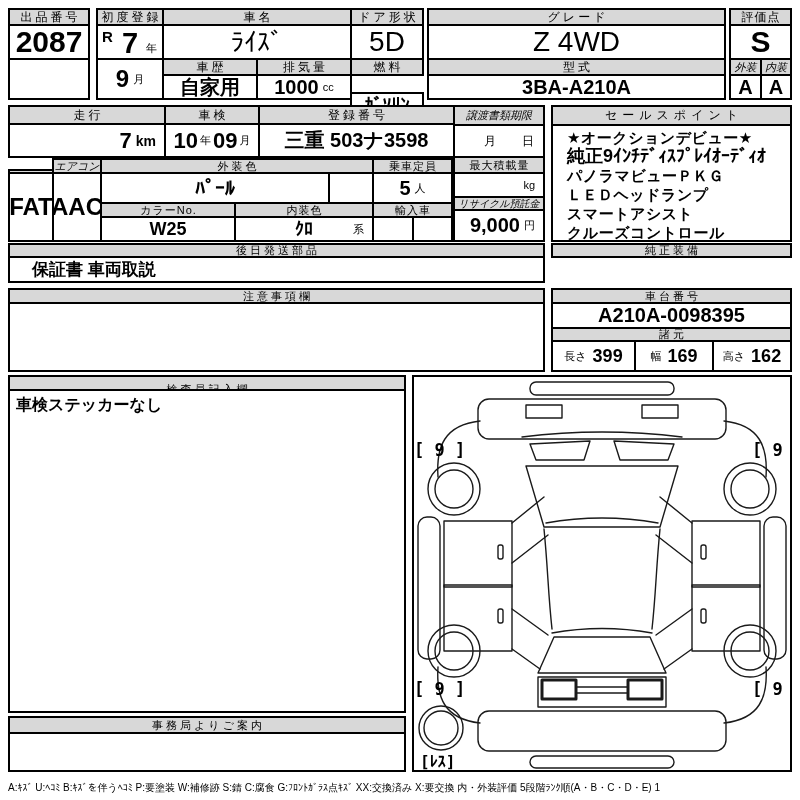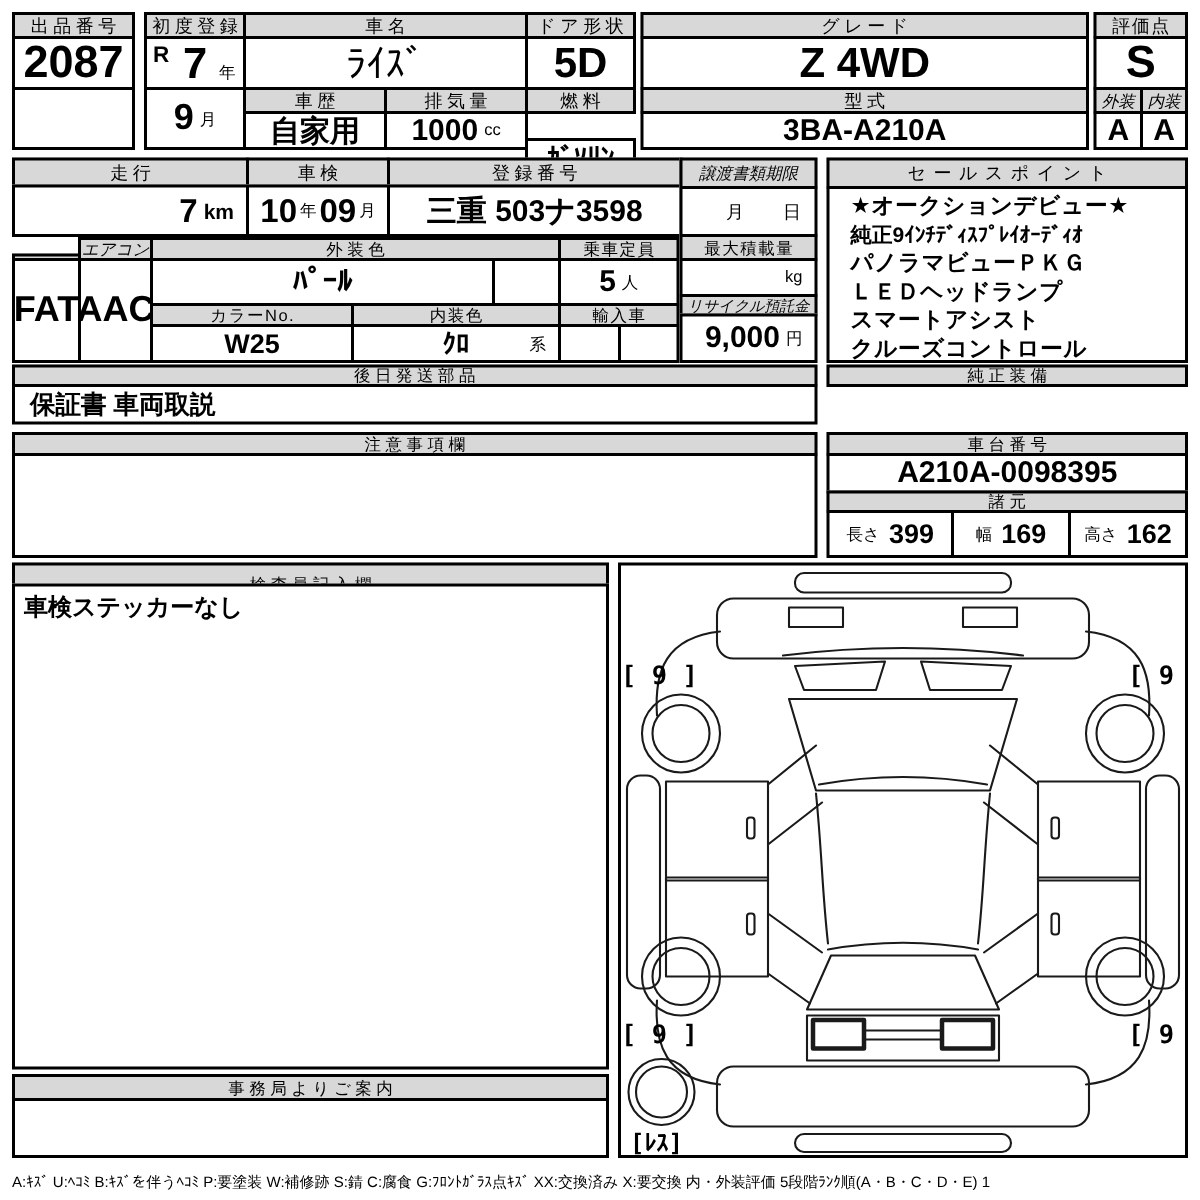--- a/index.html
+++ b/index.html
@@ -16,36 +16,36 @@
   }
   .hdr {
     background:#d8d8d8; font-size:12px; letter-spacing:3px;
     font-weight:normal; text-indent:3px;
   }
   .ls0 { letter-spacing:0; text-indent:0;font-style:italic; }
   .ls1 { letter-spacing:1px; text-indent:1px; }
   .ls5 { letter-spacing:5px; text-indent:5px; }
   .f10 { font-size:10px; }
   .f11 { font-size:11px; }
-  .big    { font-weight:bold; font-size:28px; }
+  .big    { font-weight:normal; font-size:28px; }
   .big30  { font-weight:bold; font-size:30px; }
   .med    { font-weight:bold; font-size:20px; }
   .med18  { font-weight:bold; font-size:18px; }
   .med24  { font-weight:bold; font-size:24px; }
   .unit   { font-size:11px; font-weight:normal; margin-left:4px; }
   .right  { justify-content:flex-end; padding-right:8px; }
-  .left   { justify-content:flex-start; padding-left:10px; }
+  .left   { justify-content:flex-start; padding-left:22px; }
   .topleft{ align-items:flex-start; justify-content:flex-start; padding:4px 6px; }
   .relcell{ position:absolute; border:2px solid #000; background:#fff; }
   .era    { position:absolute; left:4px; top:2px; font-size:15px; font-weight:bold; }
   .era-num{ position:absolute; left:0; right:0; top:1px; text-align:center; font-size:29px; font-weight:bold; }
   .era-unit{ position:absolute; right:5px; bottom:2px; font-size:11px; }
   .sp-box { position:absolute; border:2px solid #000; background:#fff; padding:2px 14px; overflow:hidden; }
   .sp-line  { font-weight:bold; font-size:15px; line-height:19px; letter-spacing:0.5px; white-space:nowrap; }
-  .sp-line2 { font-weight:bold; font-size:14px; line-height:19px; transform-origin:left center; white-space:nowrap; }
+  .sp-line2 { font-weight:bold; font-size:18px; line-height:19px; transform-origin:left center; white-space:nowrap; }
   .dimlbl { font-size:11px; font-weight:normal; margin-right:6px; }
   .footer {
     position:absolute; left:8px; top:781px; width:790px;
     font-size:10px; white-space:nowrap; letter-spacing:0;
   }
   svg text { font-family:"DejaVu Sans Mono","Liberation Mono",monospace; font-weight:bold; }
 </style>
 </head>
 <body>
 

